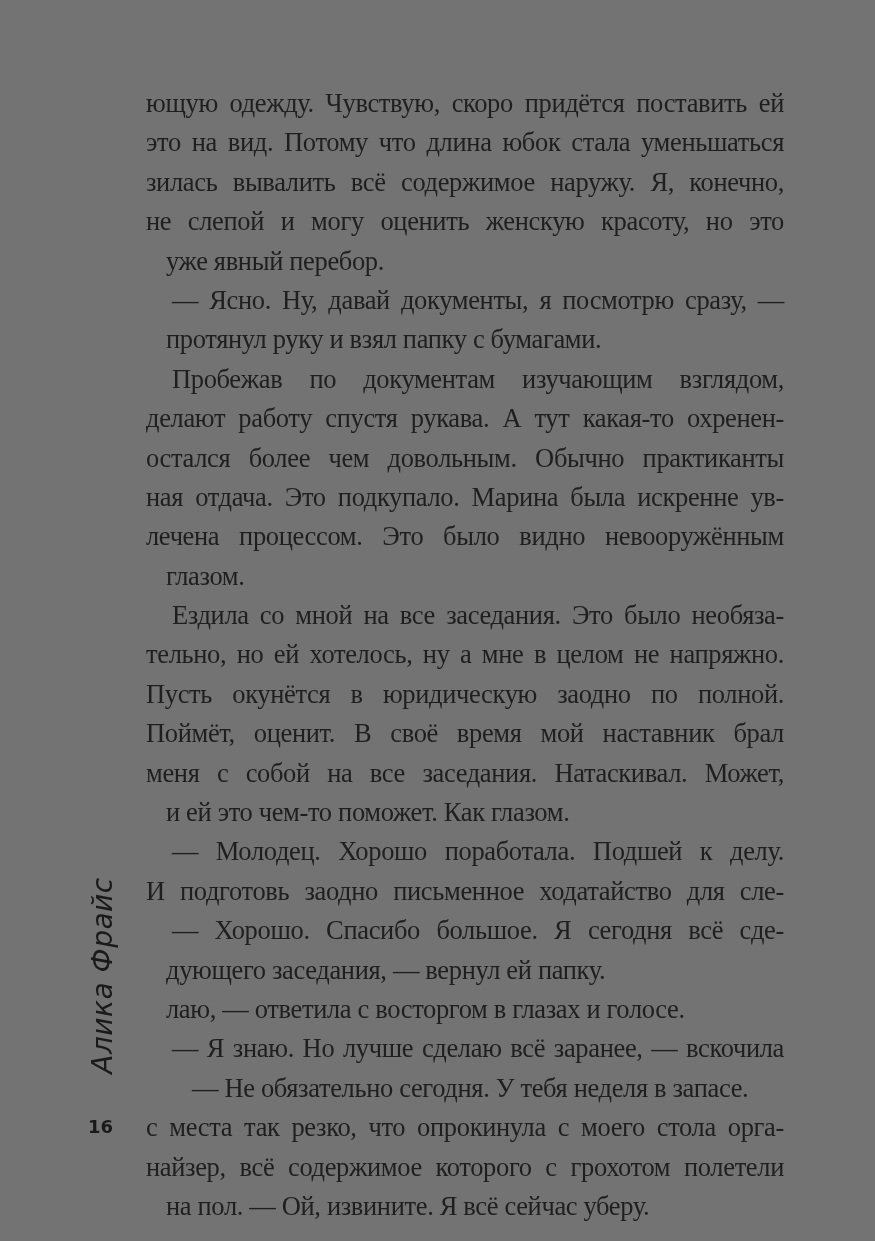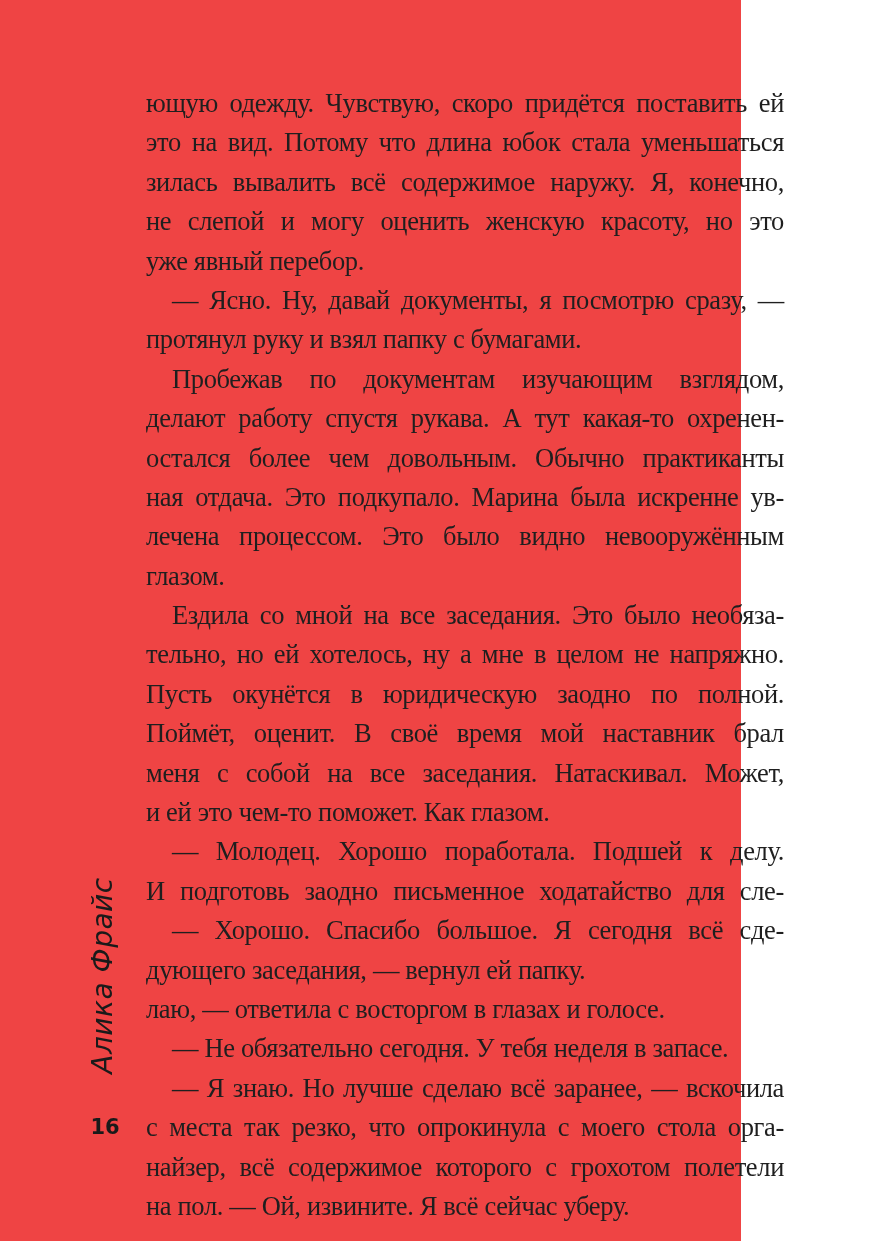--- a/index.html
+++ b/index.html
@@ -10,22 +10,22 @@
     body {
       width: 875px;
       height: 1241px;
       position: relative;
       overflow: hidden;
       color: #1d1d1d;
     }
     .page {
       position: absolute;
       left: 0; top: 0;
-      width: 741px; height: 1241px;
-      background: #ef4444;
+      width: 875px; height: 1241px;
+      background: #737373;
     }
     .text-block {
       position: absolute;
       left: 146px;
       top: 84px;
       width: 638px;
       font-family: "Liberation Serif", "DejaVu Serif", serif;
       font-size: 26.5px;
       color: #1f1f1f;
     }
@@ -36,20 +36,21 @@
       white-space: nowrap;
       text-align: justify;
       text-align-last: justify;
       letter-spacing: -0.35px;
     }
     .line.indent {
       padding-left: 26px;
     }
     .line.last {
       text-align-last: left;
+      margin-left: 20px;
     }
     .side-author {
       position: absolute;
       left: 82px;
       top: 880px;
       width: 40px;
       height: 190px;
       display: flex;
       align-items: center;
       justify-content: center;
@@ -63,24 +64,24 @@
       font-size: 28px;
       color: #1a1a1a;
       letter-spacing: 0.5px;
     }
     .page-number {
       position: absolute;
       left: 88px;
       top: 1110px;
       width: 34px;
       font-family: "DejaVu Sans", sans-serif;
-      font-size: 21px;
+      font-size: 18px;
       font-weight: bold;
       color: #1a1a1a;
-      text-align: center;
+      text-align: left;
       line-height: 34px;
     }
   </style>
 </head>
 <body>
 
 <div class="page">
   <div class="text-block" id="text-block">
       <span class="line">ющую одежду. Чувствую, скоро придётся поставить ей</span>
       <span class="line">это на вид. Потому что длина юбок стала уменьшаться</span>
@@ -99,22 +100,22 @@
       <span class="line">тельно, но ей хотелось, ну а мне в целом не напряжно.</span>
       <span class="line">Пусть окунётся в юридическую заодно по полной.</span>
       <span class="line">Поймёт, оценит. В своё время мой наставник брал</span>
       <span class="line">меня с собой на все заседания. Натаскивал. Может,</span>
       <span class="line last">и ей это чем-то поможет. Как глазом.</span>
       <span class="line indent">— Молодец. Хорошо поработала. Подшей к делу.</span>
       <span class="line">И подготовь заодно письменное ходатайство для сле-</span>
       <span class="line indent">— Хорошо. Спасибо большое. Я сегодня всё сде-</span>
       <span class="line last">дующего заседания, — вернул ей папку.</span>
       <span class="line last">лаю, — ответила с восторгом в глазах и голосе.</span>
+      <span class="line indent">— Я знаю. Но лучше сделаю всё заранее, — вскочила</span>
       <span class="line indent last">— Не обязательно сегодня. У тебя неделя в запасе.</span>
-      <span class="line indent">— Я знаю. Но лучше сделаю всё заранее, — вскочила</span>
       <span class="line">с места так резко, что опрокинула с моего стола орга-</span>
       <span class="line">найзер, всё содержимое которого с грохотом полетели</span>
       <span class="line last">на пол. — Ой, извините. Я всё сейчас уберу.</span>
     </div>
 
   <div class="side-author">
     <span>Алика Фрайс</span>
   </div>
 
   <div class="page-number">16</div>

